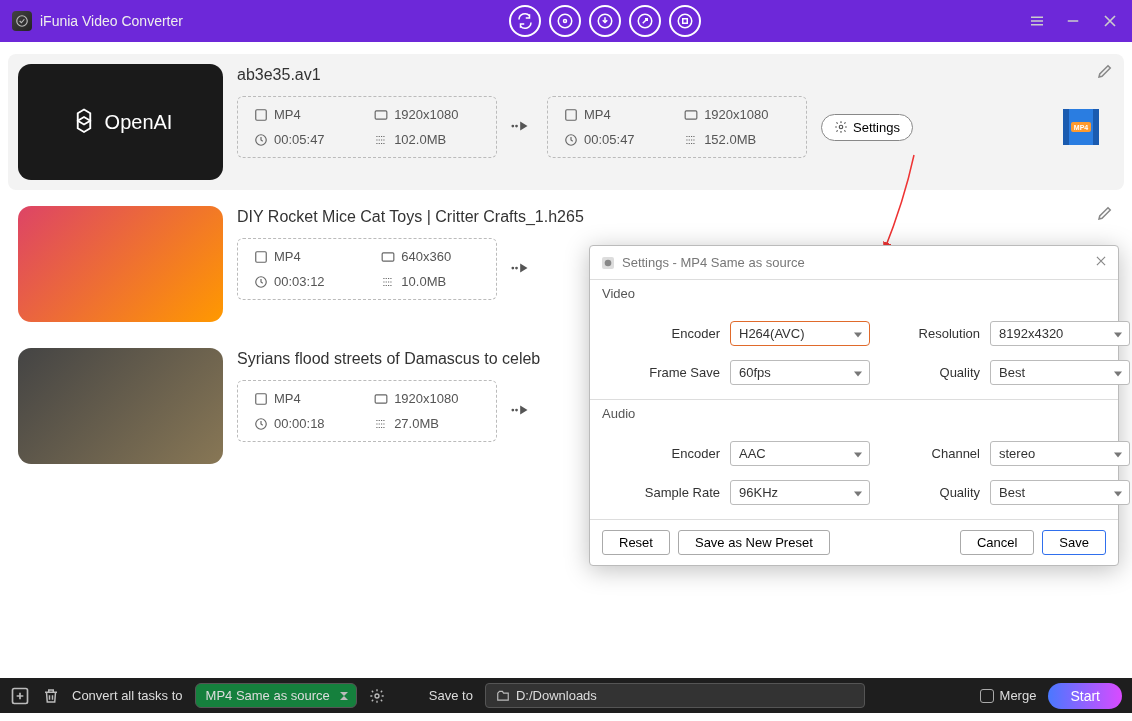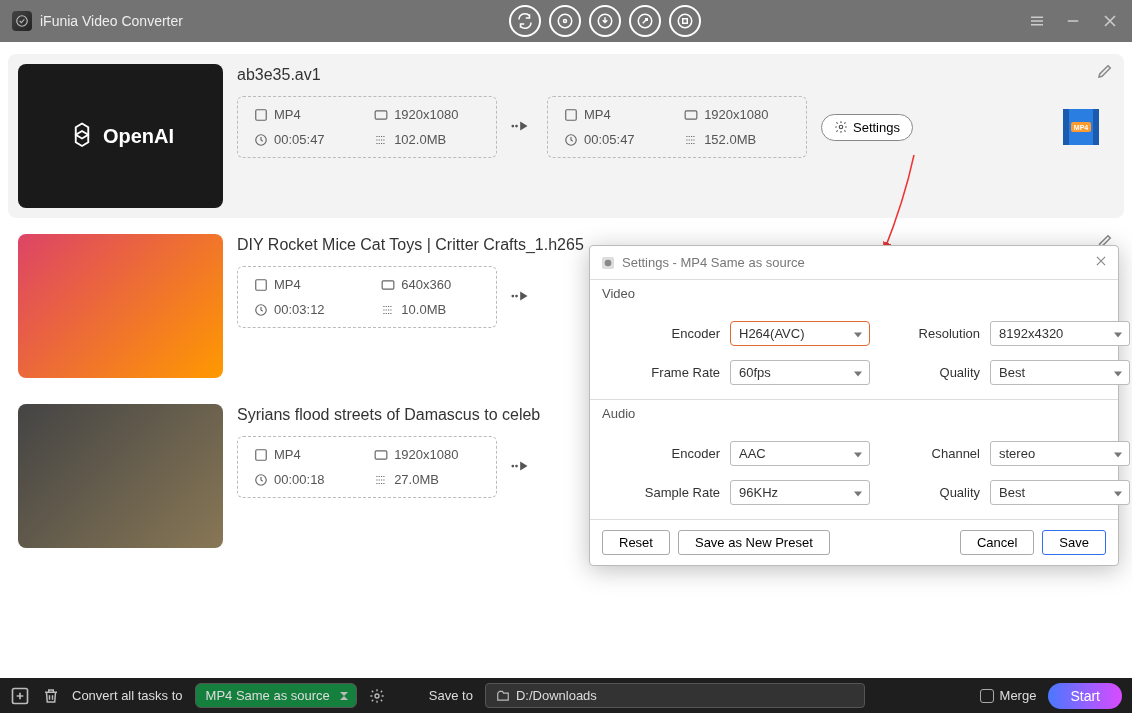--- a/index.html
+++ b/index.html
@@ -1,28 +1,28 @@
 <!DOCTYPE html>
 <html><head>
 <meta charset="utf-8">
 <style>
 html,body{margin:0;padding:0;width:1132px;height:721px;font-family:-apple-system,BlinkMacSystemFont,"Segoe UI",Arial,sans-serif;font-size:13px;color:#333;background:#fff;overflow:hidden}
 *{box-sizing:border-box}
-.titlebar{height:42px;background:#737373;display:flex;align-items:center;color:#fff;padding:0 12px}
+.titlebar{height:42px;background:#6d28d9;display:flex;align-items:center;color:#fff;padding:0 12px}
 .app-logo{width:20px;height:20px;border-radius:4px;background:linear-gradient(135deg,#444,#222);margin-right:8px;display:flex;align-items:center;justify-content:center}
 .app-name{font-size:14px;color:#eee}
 .top-tabs{flex:1;display:flex;justify-content:center;gap:8px}
 .top-tab{width:32px;height:32px;border:2px solid #fff;border-radius:50%;display:flex;align-items:center;justify-content:center;cursor:pointer}
 .top-tab svg{stroke:#fff;fill:none;stroke-width:2}
 .win-controls{display:flex;gap:18px;align-items:center}
 .win-btn{cursor:pointer;color:#ccc;display:flex}
 .work{height:636px;overflow:auto;padding:12px 8px}
 .file-card{border-radius:8px;padding:10px;display:flex;gap:14px;position:relative;margin-bottom:6px}
 .file-card.active{background:#f3f3f3}
-.thumb{width:205px;height:144px;border-radius:8px;background:#1a1a1a;display:flex;align-items:center;justify-content:center;color:#fff;font-size:20px;font-weight:700;overflow:hidden}
+.thumb{width:205px;height:116px;border-radius:13px;background:#1a1a1a;display:flex;align-items:center;justify-content:center;color:#fff;font-size:20px;font-weight:400;overflow:hidden}
 .thumb.color{background:linear-gradient(135deg,#d46,#f90)}
 .thumb.news{background:linear-gradient(135deg,#444,#887755)}
 .col{flex:1}
 .fname{font-size:16px;margin:2px 0 12px 0}
 .boxes{display:flex;align-items:center;gap:14px}
 .dashbox{border:1px dashed #bbb;border-radius:6px;padding:10px 16px;display:grid;grid-template-columns:auto auto;row-gap:10px;column-gap:28px;min-width:260px;background:transparent}
 .cell{display:flex;align-items:center;gap:6px;color:#555;font-size:13px}
 .cell svg{flex:none}
 .arrow{color:#555}
 .settings-btn{border:1px solid #888;border-radius:16px;padding:5px 12px;background:#fff;cursor:pointer;display:flex;align-items:center;gap:5px;font-size:13px}
@@ -357,21 +357,21 @@
           <path d="M5 5l14 14M19 5L5 19"></path>
         </svg></div>
   </div>
   <div class="section-rule"></div>
   <div class="section-title">Video</div>
   <div class="grid">
     <label>Encoder</label>
     <div class="combo highlight"><span>H264(AVC)</span></div>
     <label>Resolution</label>
     <div class="combo"><span>8192x4320</span></div>
-    <label>Frame Rate</label>
+    <label>Frame Save</label>
     <div class="combo"><span>60fps</span></div>
     <label>Quality</label>
     <div class="combo"><span>Best</span></div>
   </div>
   <div class="section-rule"></div>
   <div class="section-title">Audio</div>
   <div class="grid">
     <label>Encoder</label>
     <div class="combo"><span>AAC</span></div>
     <label>Channel</label>

